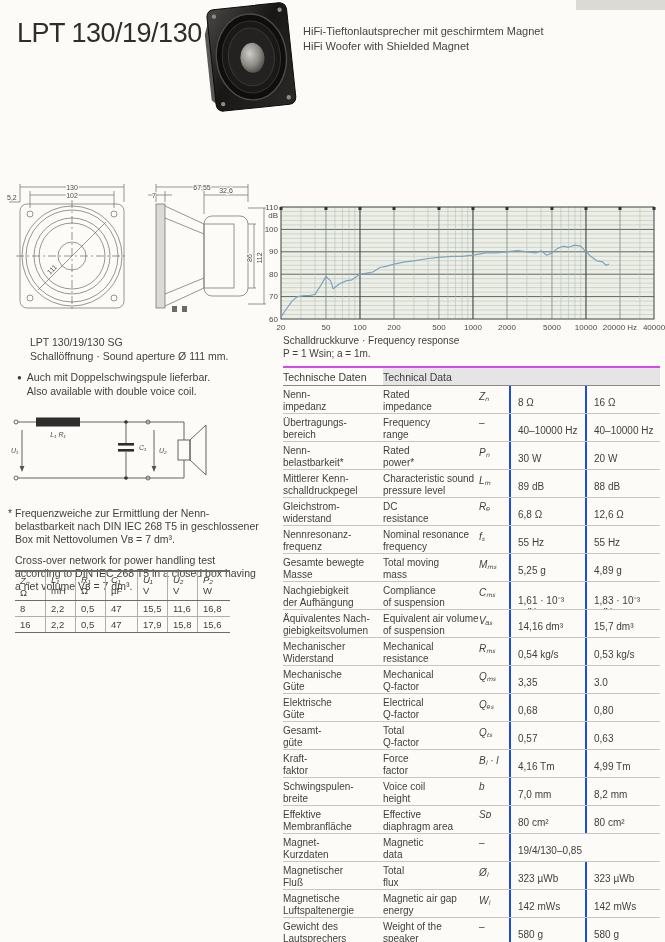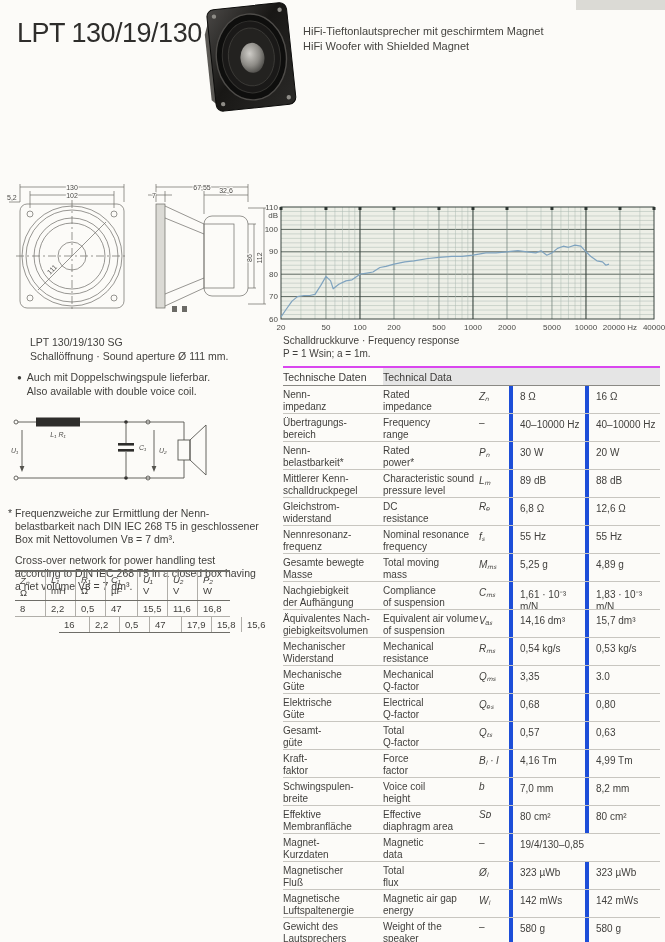--- a/index.html
+++ b/index.html
@@ -14,34 +14,34 @@
   #note{left:17px;top:371px;font-size:10.5px;line-height:1.3;display:flex;gap:5px;}
   #note .dot{font-size:8px;line-height:14px;}
   #circuit{left:8px;top:412px;width:218px;height:78px;overflow:visible;}
   #footnote{left:8px;top:491px;width:266px;font-size:10.5px;line-height:1.22;}
   #footnote p{margin:0 0 9px 0;white-space:pre-line;padding-left:7px;}
   #footnote p.star{text-indent:-7px;margin-top:16px;}
   #comp-table{left:15px;top:570px;width:215px;border-top:2px solid #6e6d68;font-size:9.5px;}
   .ct-head,.ct-row{display:grid;grid-template-columns:30px 30px 30px 32px 30px 30px 31px;}
   .ct-head{border-bottom:1px solid #6e6d68;}
   .ct-row{border-bottom:1px solid #b0aea9;}
-  .ct-row:last-child{border-bottom:1px solid #6e6d68;margin-left:44px;}
+  .ct-row:last-child{border-bottom:1px solid #6e6d68;}
   .ct-cell{padding:2px 0 2px 5px;}
   .ct-cell:not(:first-child){border-left:1px solid #b0aea9;}
   .ct-sym{font-style:italic;}
   #fr-chart{left:261px;top:203px;width:404px;height:134px;overflow:visible;background:transparent;}
   #chart-caption{left:283px;top:334px;font-size:10px;line-height:1.3;}
   #tech-table{left:283px;top:366px;width:377px;font-size:10px;}
   .tt-header{display:grid;grid-template-columns:100px 277px;border-top:2px solid #d946ef;border-bottom:1px solid #8a8984;height:17px;align-items:center;font-size:10.5px;color:#3c3b39;}
   .tt-band{background:#e5e5e5;height:100%;display:flex;align-items:center;}
   .trow{display:grid;grid-template-columns:100px 96px 30px 76px 75px;height:28px;border-bottom:1px solid #c8c6c0;box-sizing:border-box;overflow:hidden;}
   .trow:last-child{border-bottom:none;}
   .c-de,.c-en{white-space:pre-line;line-height:1.22;padding-top:3px;}
   .c-sym{font-style:italic;padding-top:3px;}
-  .c-val{border-left:4px solid #1d4ed8;padding:5px 0 0 7px;}
+  .c-val{border-left:2px solid #1d4ed8;padding:11px 0 0 7px;}
   .span2{grid-column:4/6;}
   .dim{font-size:7px;fill:#4c4b48;paint-order:stroke;stroke:#fcfbf8;stroke-width:2px;}
   .clab{font-size:7px;font-style:italic;fill:#4c4b48;}
   .dln{stroke:#6b6a66;stroke-width:0.7;fill:none;}
   .cln{stroke:#55544f;stroke-width:0.9;fill:none;}
   text{font-family:"Liberation Sans",sans-serif;}
 </style>
 </head>
 <body>
 

